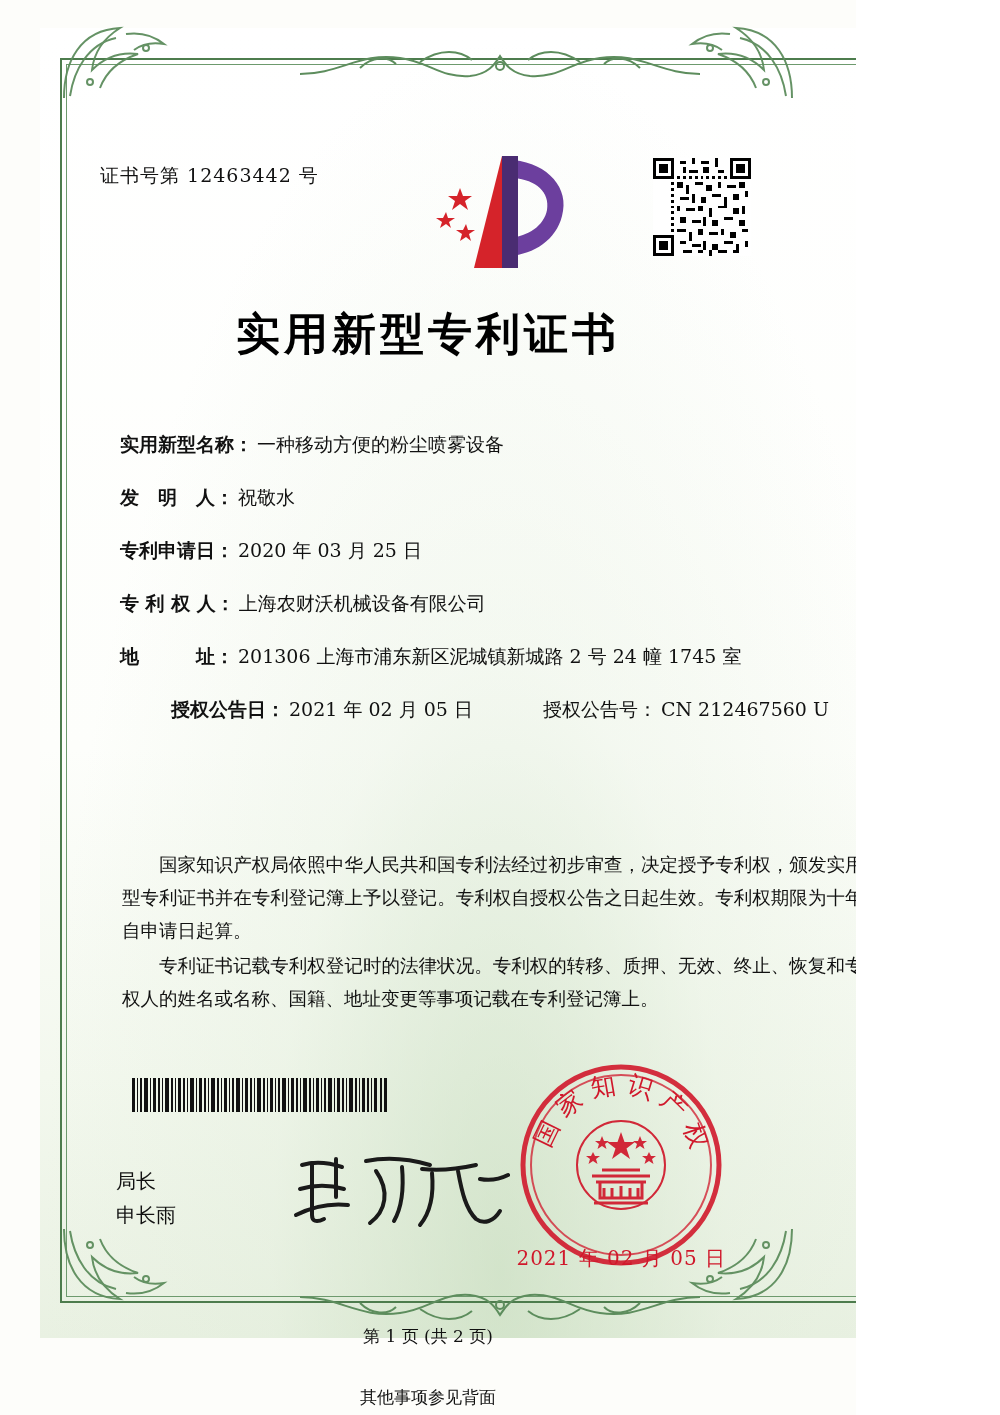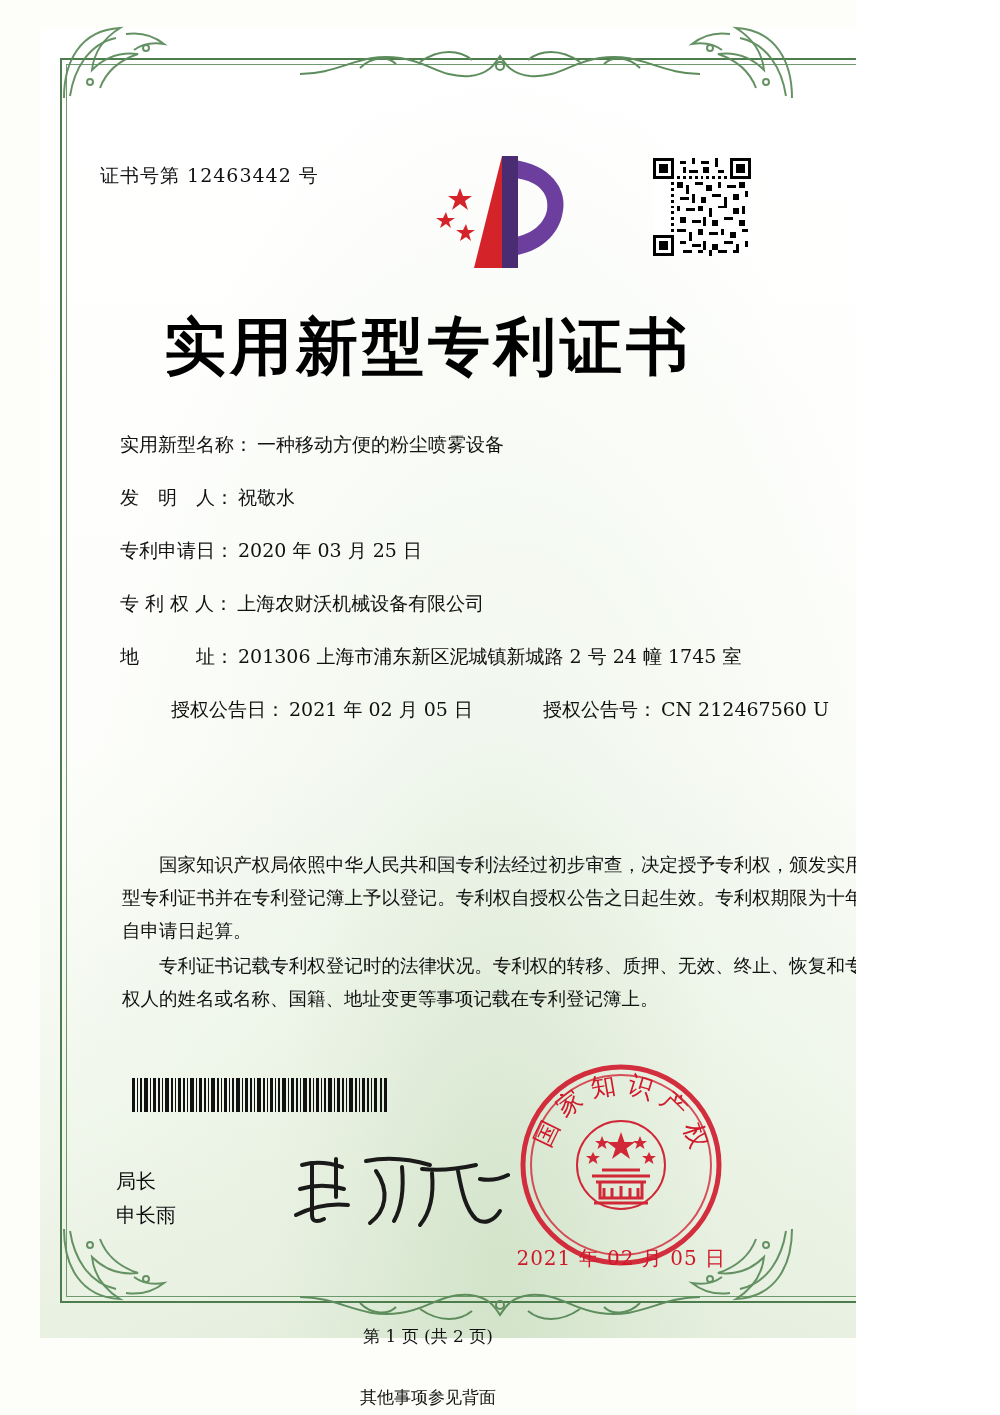--- a/index.html
+++ b/index.html
@@ -109,21 +109,21 @@
   }
   .qr svg { display: block; }
 
   
   .title {
     position: absolute;
     left: 0;
     right: 0;
     top: 305px;
     text-align: center;
-    font-size: 62px;
+    font-size: 44px;
     font-weight: bold;
     letter-spacing: 4px;
     color: #000;
     font-family: "DejaVu Serif", "Liberation Serif", serif;
   }
 
   
   .fields {
     position: absolute;
     left: 120px;
@@ -134,20 +134,21 @@
     display: flex;
     align-items: baseline;
     margin-bottom: 27px;
     font-size: 19px;
     color: #111;
     font-family: "DejaVu Serif", "Liberation Serif", serif;
   }
   .field .lbl {
     white-space: pre;
     flex: 0 0 auto;
+    font-weight: bold;
   }
   .field .val {
     margin-left: 4px;
   }
   .field.inline2 {
     justify-content: center;
   }
   .field .lbl2 {
     margin-left: 70px;
     white-space: pre;

